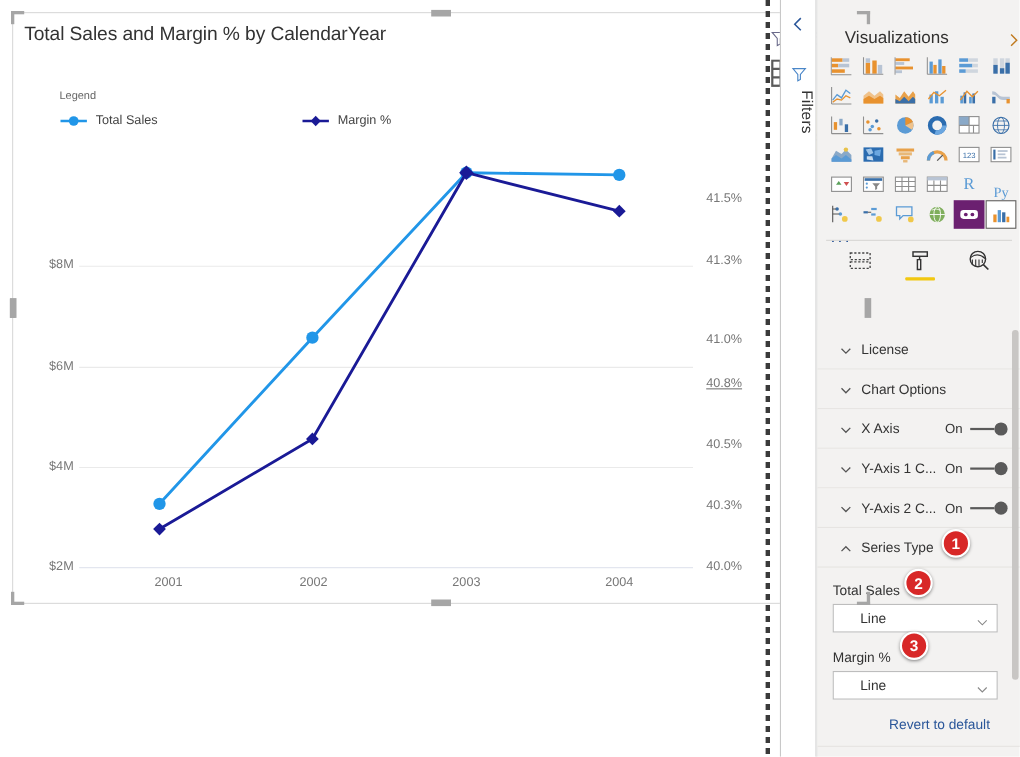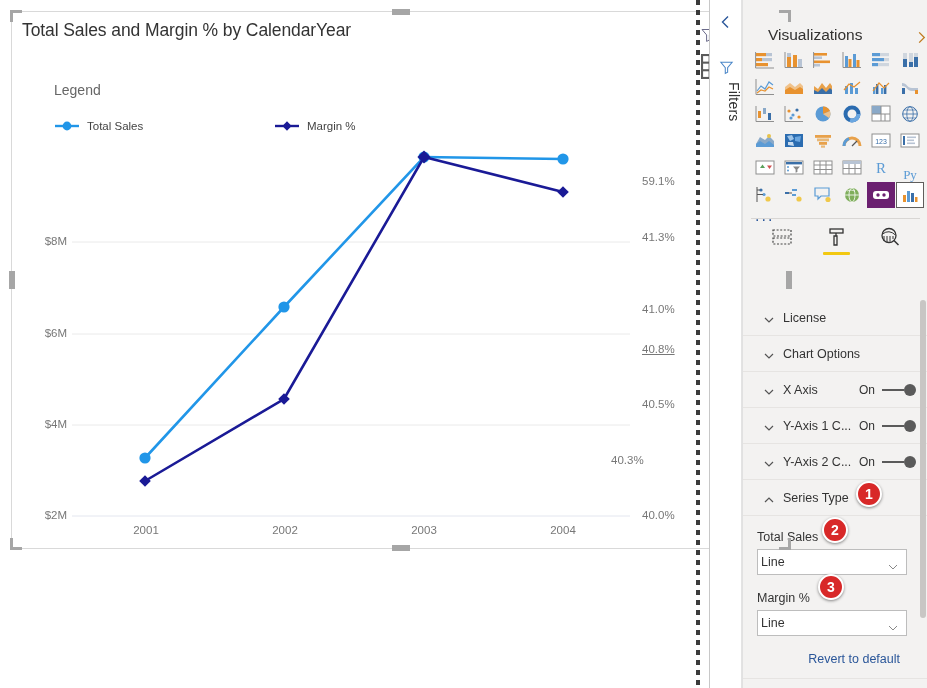--- a/index.html
+++ b/index.html
@@ -45,21 +45,21 @@
 
   
   #pencil-fab {
     position: absolute; right: 18px; top: 84px; width: 46px; height: 46px; border-radius: 50%;
     background: #F2C811; box-shadow: 0 2px 5px rgba(0,0,0,0.30);
     display: flex; align-items: center; justify-content: center;
   }
 
   
   #legend { position: absolute; left: 42px; top: 70px; }
-  #legend-title { font-size: 14px; color: #666666; margin-bottom: 22px; }
+  #legend-title { font-size: 10px; color: #666666; margin-bottom: 11px; }
   .legend-items { display: flex; }
   .legend-item { display: flex; align-items: center; }
   .legend-item .lg-label { font-size: 11.5px; color: #444444; margin-left: 7px; }
 
   
   #plot { position: absolute; left: 0; top: 0; width: 677px; height: 538px; }
 
   .ax-label { position: absolute; font-size: 11.5px; color: #777777; white-space: nowrap; }
   .ax-left { text-align: right; }
 
@@ -130,21 +130,21 @@
   .toggle-wrap { position: absolute; right: 12px; display: flex; align-items: center; gap: 7px; }
   .toggle-label { font-size: 12px; color: #333333; }
   .toggle { position: relative; width: 34px; height: 12px; }
   .toggle .trk { position: absolute; left: 0; top: 5px; width: 22px; height: 2px; background: #5a5a5a; }
   .toggle .knb { position: absolute; right: 0; top: 0; width: 12px; height: 12px; border-radius: 50%; background: #5a5a5a; }
 
   .prop-body { background: #f3f2f1; padding: 8px 14px 12px 14px; border-bottom: 1px solid #e6e4e2; }
   .field-label { font-size: 12.5px; color: #333333; margin: 6px 0 5px 0; }
   .dd {
     position: relative; width: 150px; height: 26px; background: #ffffff; border: 1px solid #bdbdbd;
-    display: flex; align-items: center; padding-left: 3px;
+    display: flex; align-items: center; padding-left: 24px;
   }
   .dd-val { font-size: 12.5px; color: #333333; }
   .dd-chev { position: absolute; right: 8px; top: 8px; width: 10px; height: 10px; }
   #revert {
     text-align: right; padding: 16px 14px 0 0; font-size: 12.5px; color: #2a5699;
   }
 
   
   #pane-scroll { position: absolute; right: 1px; top: 300px; width: 6px; height: 320px; }
   #pane-scroll .thumb { position: absolute; left: 0; top: 0; width: 6px; height: 318px; background: #c8c6c4; border-radius: 3px; }
@@ -271,30 +271,30 @@
           <polygon points="551,174.2 556.8,180 551,185.8 545.2,180" fill="#1a1a96"></polygon>
         </svg>
 
         
         <div class="ax-label ax-left" style="left:10px; top:223px; width:45px;">$8M</div>
         <div class="ax-label ax-left" style="left:10px; top:315px; width:45px;">$6M</div>
         <div class="ax-label ax-left" style="left:10px; top:406px; width:45px;">$4M</div>
         <div class="ax-label ax-left" style="left:10px; top:497px; width:45px;">$2M</div>
 
         
-        <div class="ax-label" style="left:630px; top:163px;">59.1%</div>
+        <div class="ax-label" style="left:630px; top:163px;">41.5%</div>
         <div class="ax-label" style="left:630px; top:219px;">41.3%</div>
         <div class="ax-label" style="left:630px; top:275px;margin-top:16px;">41.0%</div>
         <div class="ax-label" style="left:630px; top:331px;text-decoration:underline;">40.8%</div>
         <div class="ax-label" style="left:630px; top:386px;">40.5%</div>
-        <div class="ax-label" style="left:599px; top:442px;">40.3%</div>
+        <div class="ax-label" style="left:630px; top:442px;">40.3%</div>
         <div class="ax-label" style="left:630px; top:497px;">40.0%</div>
 
         
-        <div class="ax-label" style="left:114px; top:512px; width:40px; text-align:center;">2001</div>
+        <div class="ax-label" style="left:114px; top:512px; width:40px; text-align:right;">2001</div>
         <div class="ax-label" style="left:253px; top:512px; width:40px; text-align:center;">2002</div>
         <div class="ax-label" style="left:392px; top:512px; width:40px; text-align:center;">2003</div>
         <div class="ax-label" style="left:531px; top:512px; width:40px; text-align:center;">2004</div>
       </div>
 
       <div class="edge-mark" style="left:-3px; top:260px;"></div>
       <div class="edge-mark" style="right:-3px; top:260px;"></div>
     </div>
   </div>
 

